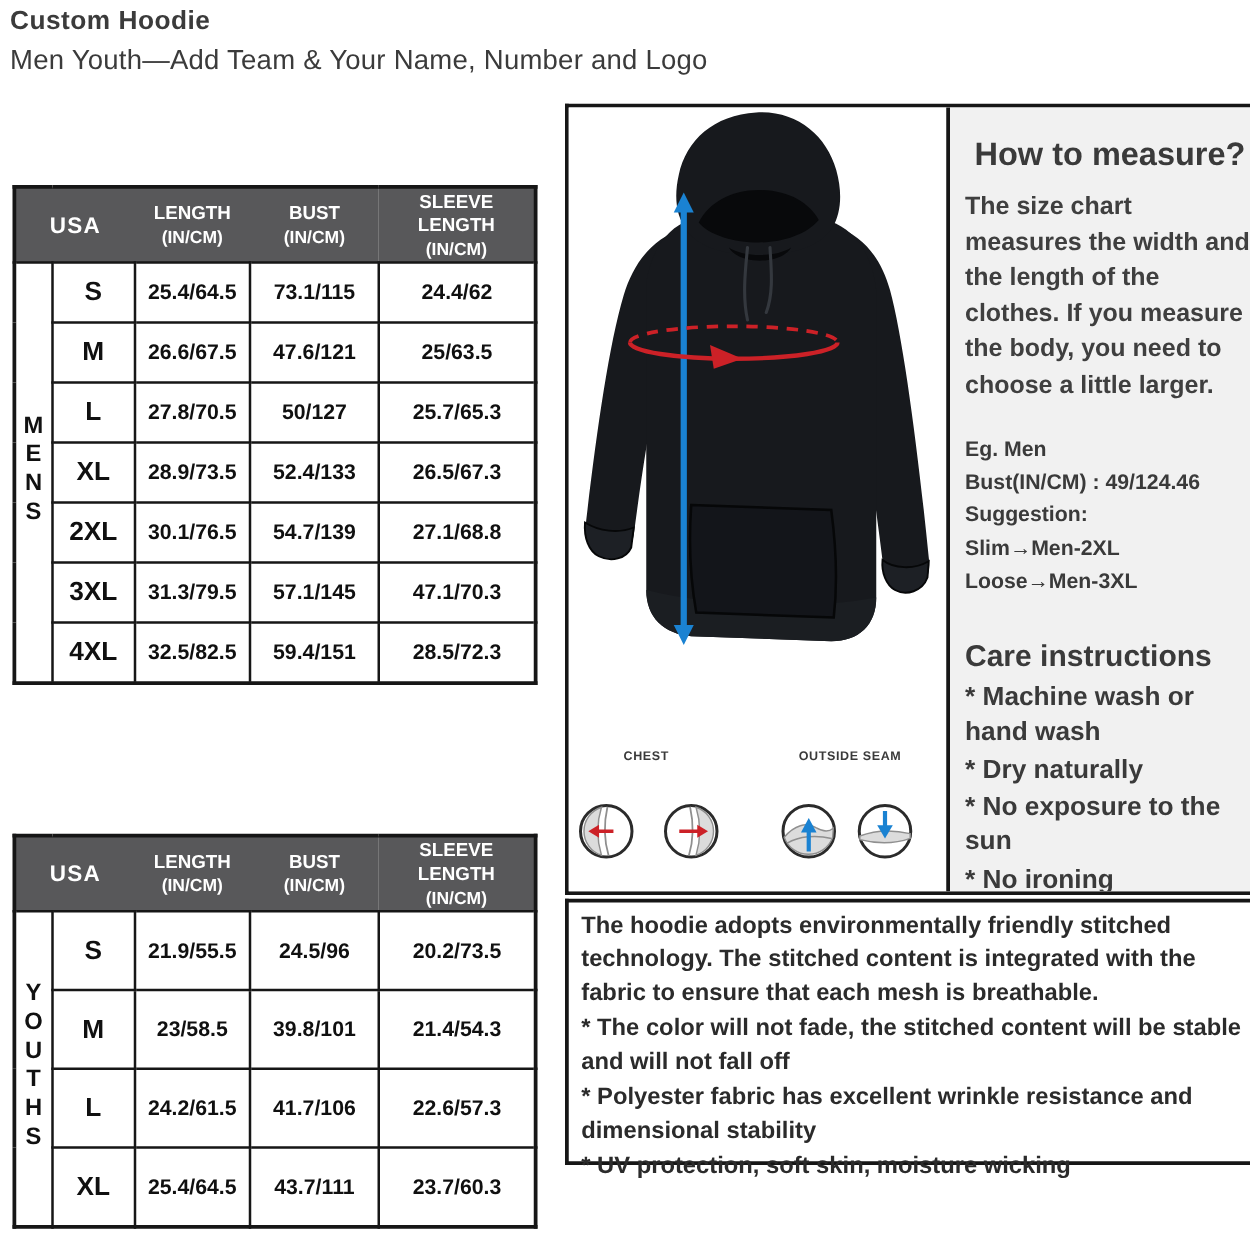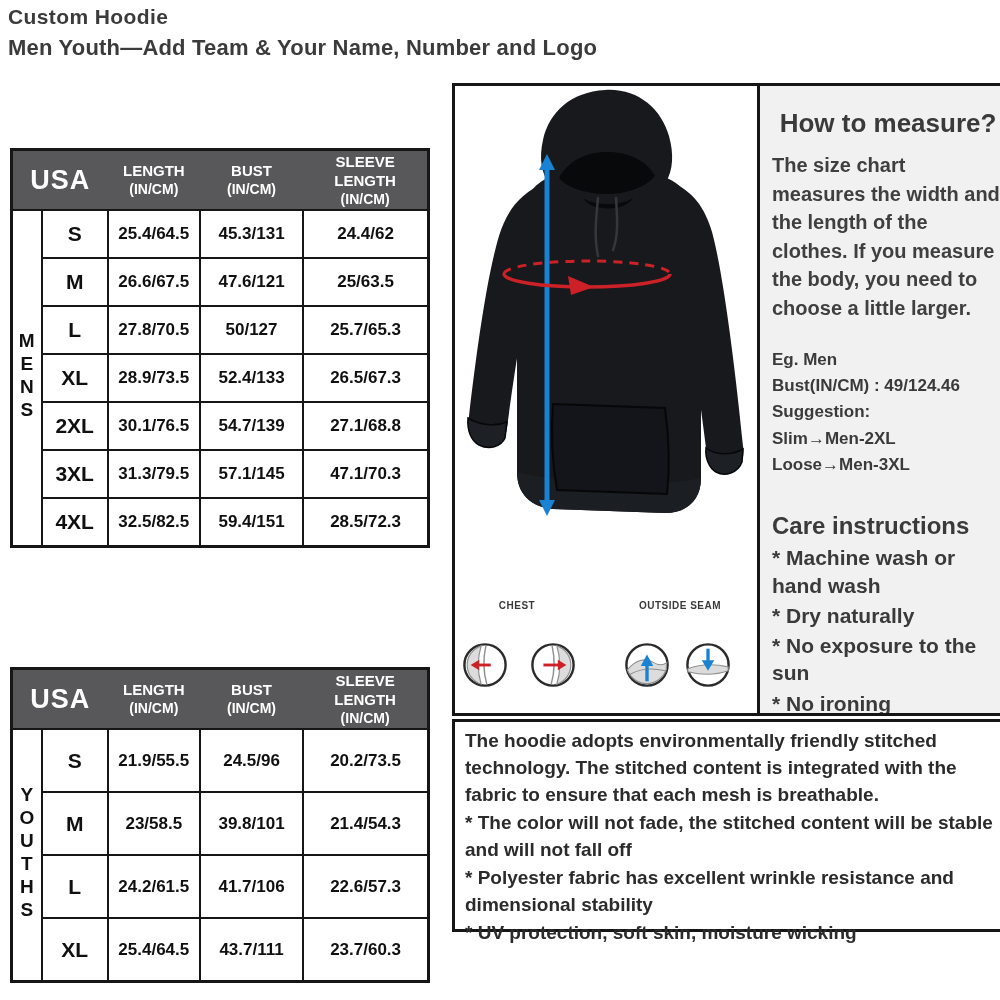--- a/index.html
+++ b/index.html
@@ -1,29 +1,29 @@
 <!DOCTYPE html>
 <html style="--accent-blue: #1a82d2; --accent-red: #cc2127; --table-header-bg: #58585a; --panel-bg: #f1f1f1; --border: #161616; --text: #3a3a3a;"><head>
 <meta charset="utf-8">
 <style>
   html,body{margin:0;padding:0;background:#fff;}
   #canvas{position:relative;width:1000px;height:1000px;background:#ffffff;overflow:hidden;
           font-family:"Liberation Sans",sans-serif;color:#333;}
 
   
   .title{position:absolute;left:8px;top:5px;font-size:21px;font-weight:700;color:#3b3b3b;letter-spacing:.4px;}
-  .subtitle{position:absolute;left:8px;top:35px;font-size:22px;font-weight:700;color:#3b3b3b;letter-spacing:.2px;}
+  .subtitle{position:absolute;left:8px;top:35px;font-size:22px;font-weight:400;color:#3b3b3b;letter-spacing:.2px;}
 
   
   table.tbl{position:absolute;left:10px;width:420px;border-collapse:collapse;table-layout:fixed;
             background:#fff;border:3px solid #161616;}
   .tbl td{border:2px solid #161616;text-align:center;vertical-align:middle;
           font-weight:700;font-size:17px;color:#101010;padding:0;}
   .tbl th{background:var(--table-header-bg,#58585a);color:#fff;border:0;padding:2px 0;text-align:center;vertical-align:middle;}
-  .tbl th.usa{font-size:27px;font-weight:700;letter-spacing:1px;}
+  .tbl th.usa{font-size:18px;font-weight:700;letter-spacing:1px;}
   .tbl .ch{font-size:15px;font-weight:700;line-height:1.25;}
   .tbl .cs{font-size:14px;font-weight:700;line-height:1.2;}
   .tbl td.sz{font-size:21px;}
   .tbl td.grp{width:30px;}
   .vert{writing-mode:vertical-lr;text-orientation:upright;font-size:19px;font-weight:700;
         letter-spacing:2px;line-height:1;color:#111;}
   table.mens{top:148px;}
   .mens tr{height:48px;} .mens tr.hdr{height:57px;}
   table.youths{top:667px;}
   .youths tr{height:63px;} .youths tr.hdr{height:53px;}
@@ -104,21 +104,21 @@
           </th>
       <th>
         <div class="ch">SLEEVE LENGTH</div>
         <div class="cs">(IN/CM)</div>
           </th>
     </tr>
     <tr>
       <td class="grp" rowspan="7"><span class="vert">MENS</span></td>
       <td class="sz">S</td>
       <td>25.4/64.5</td>
-      <td>45.3/131</td>
+      <td>73.1/115</td>
       <td>24.4/62</td>
     </tr>
     <tr>
       <td class="sz">M</td>
       <td>26.6/67.5</td>
       <td>47.6/121</td>
       <td>25/63.5</td>
     </tr>
     <tr>
       <td class="sz">L</td>

